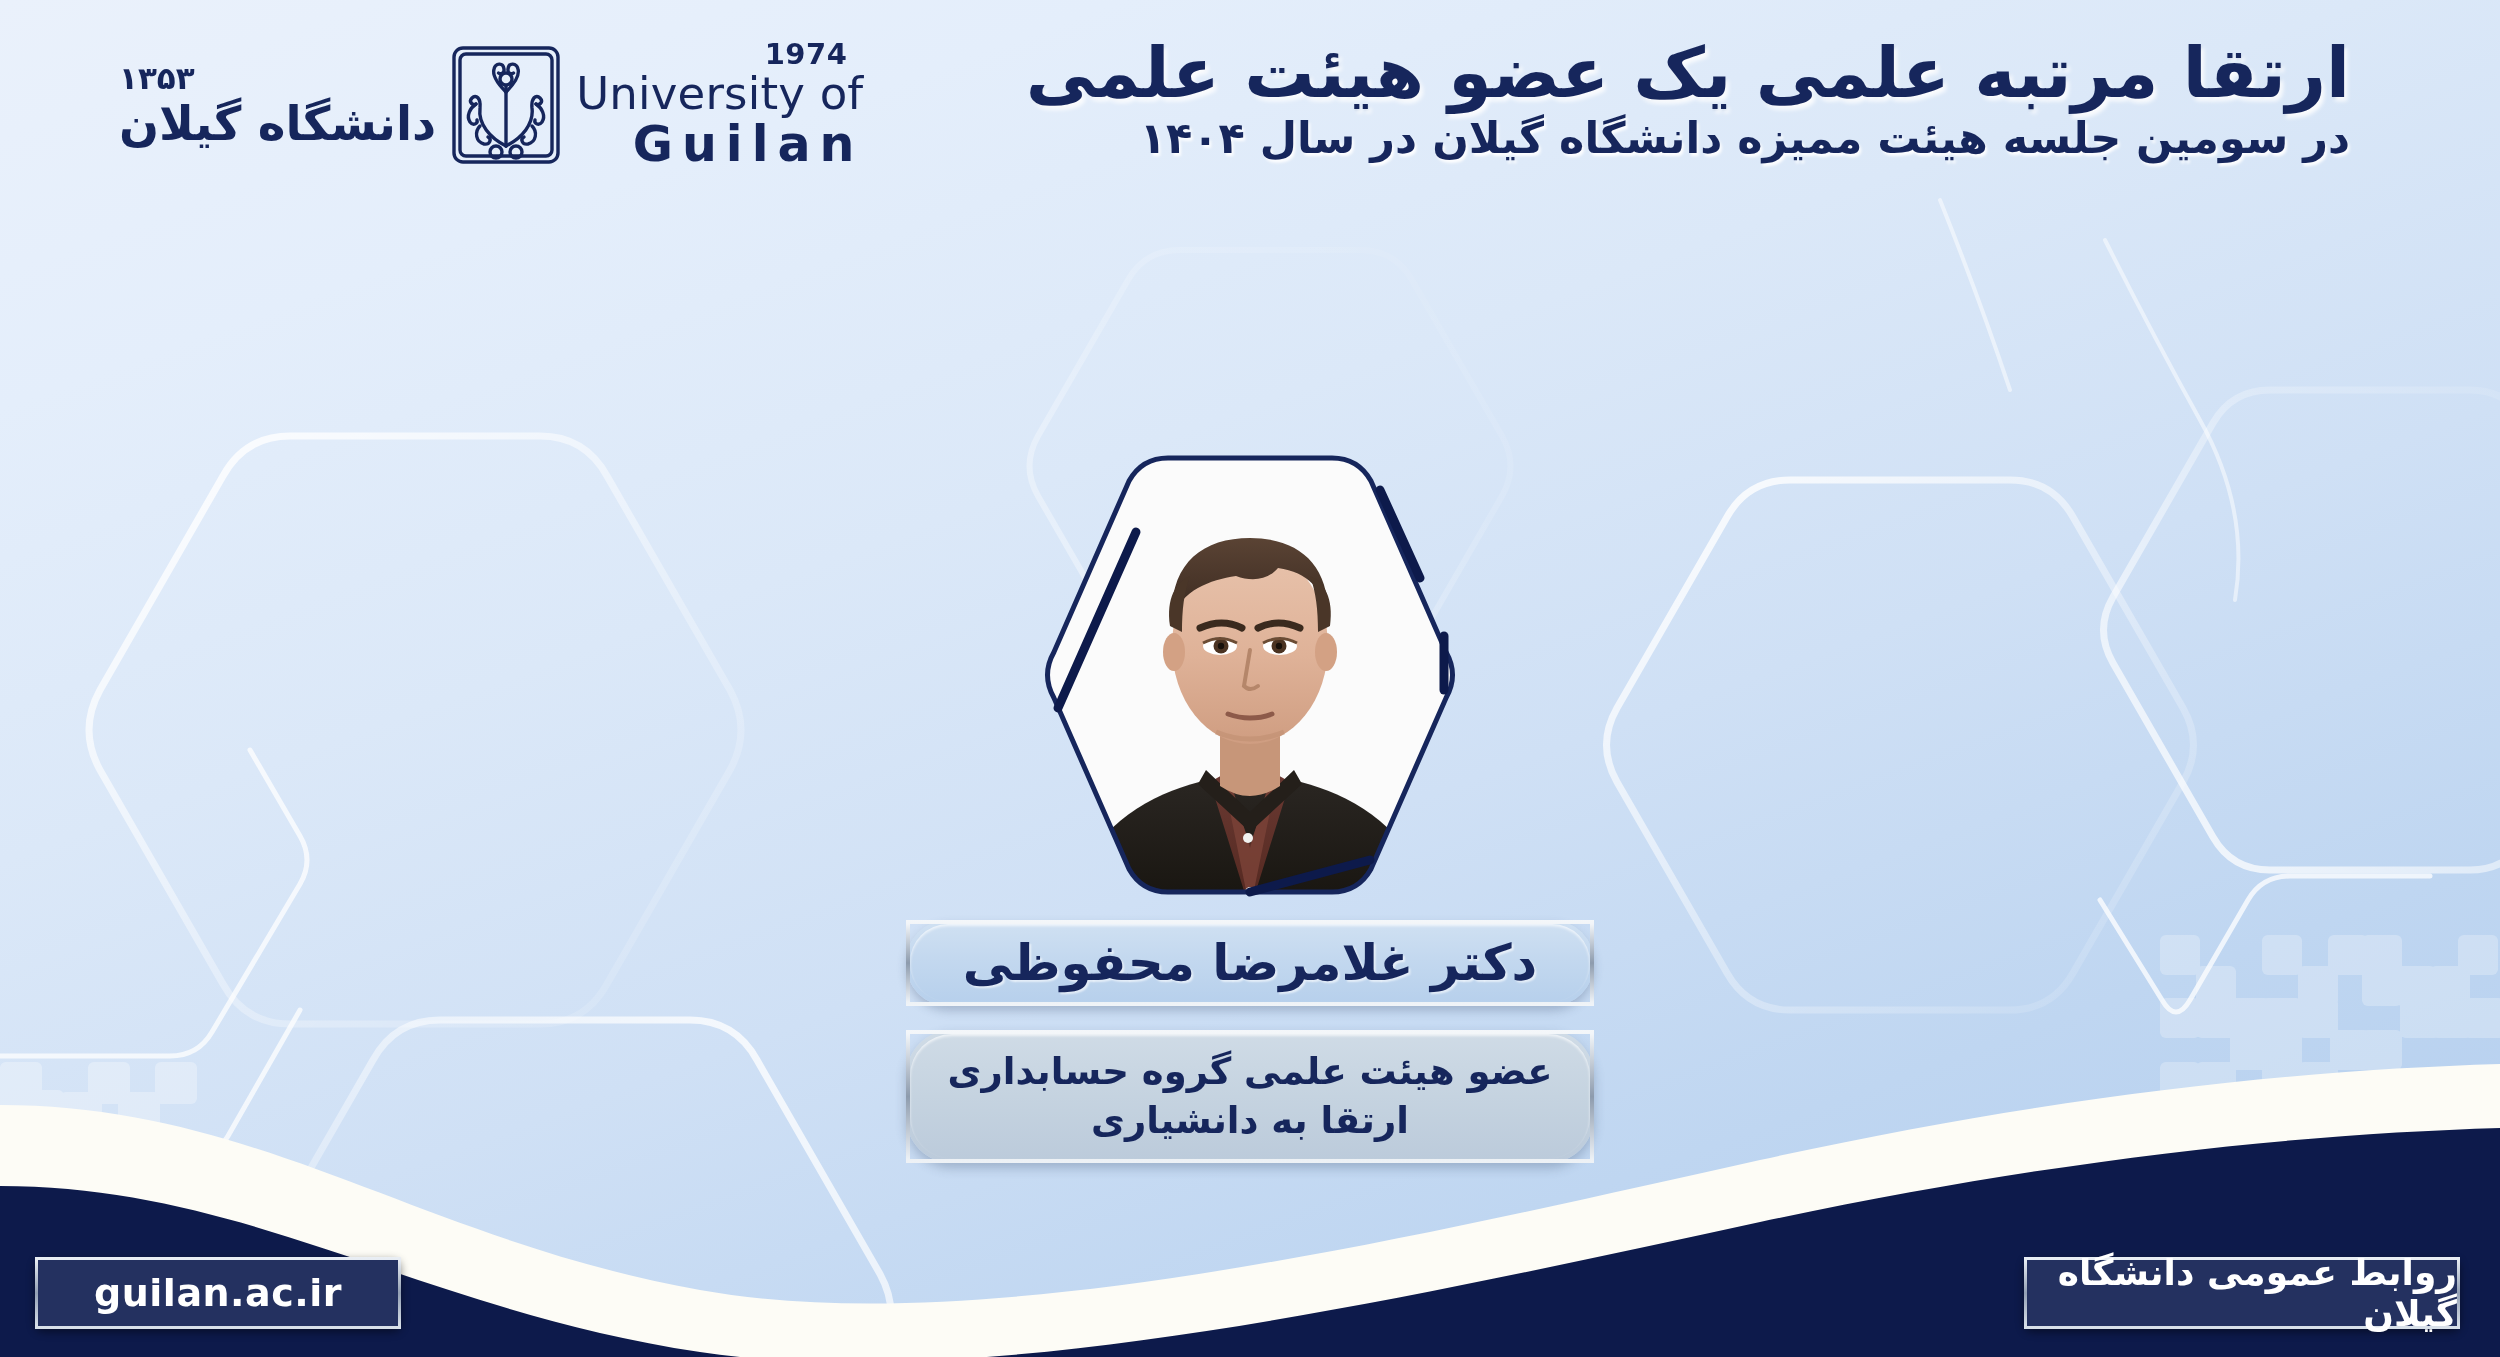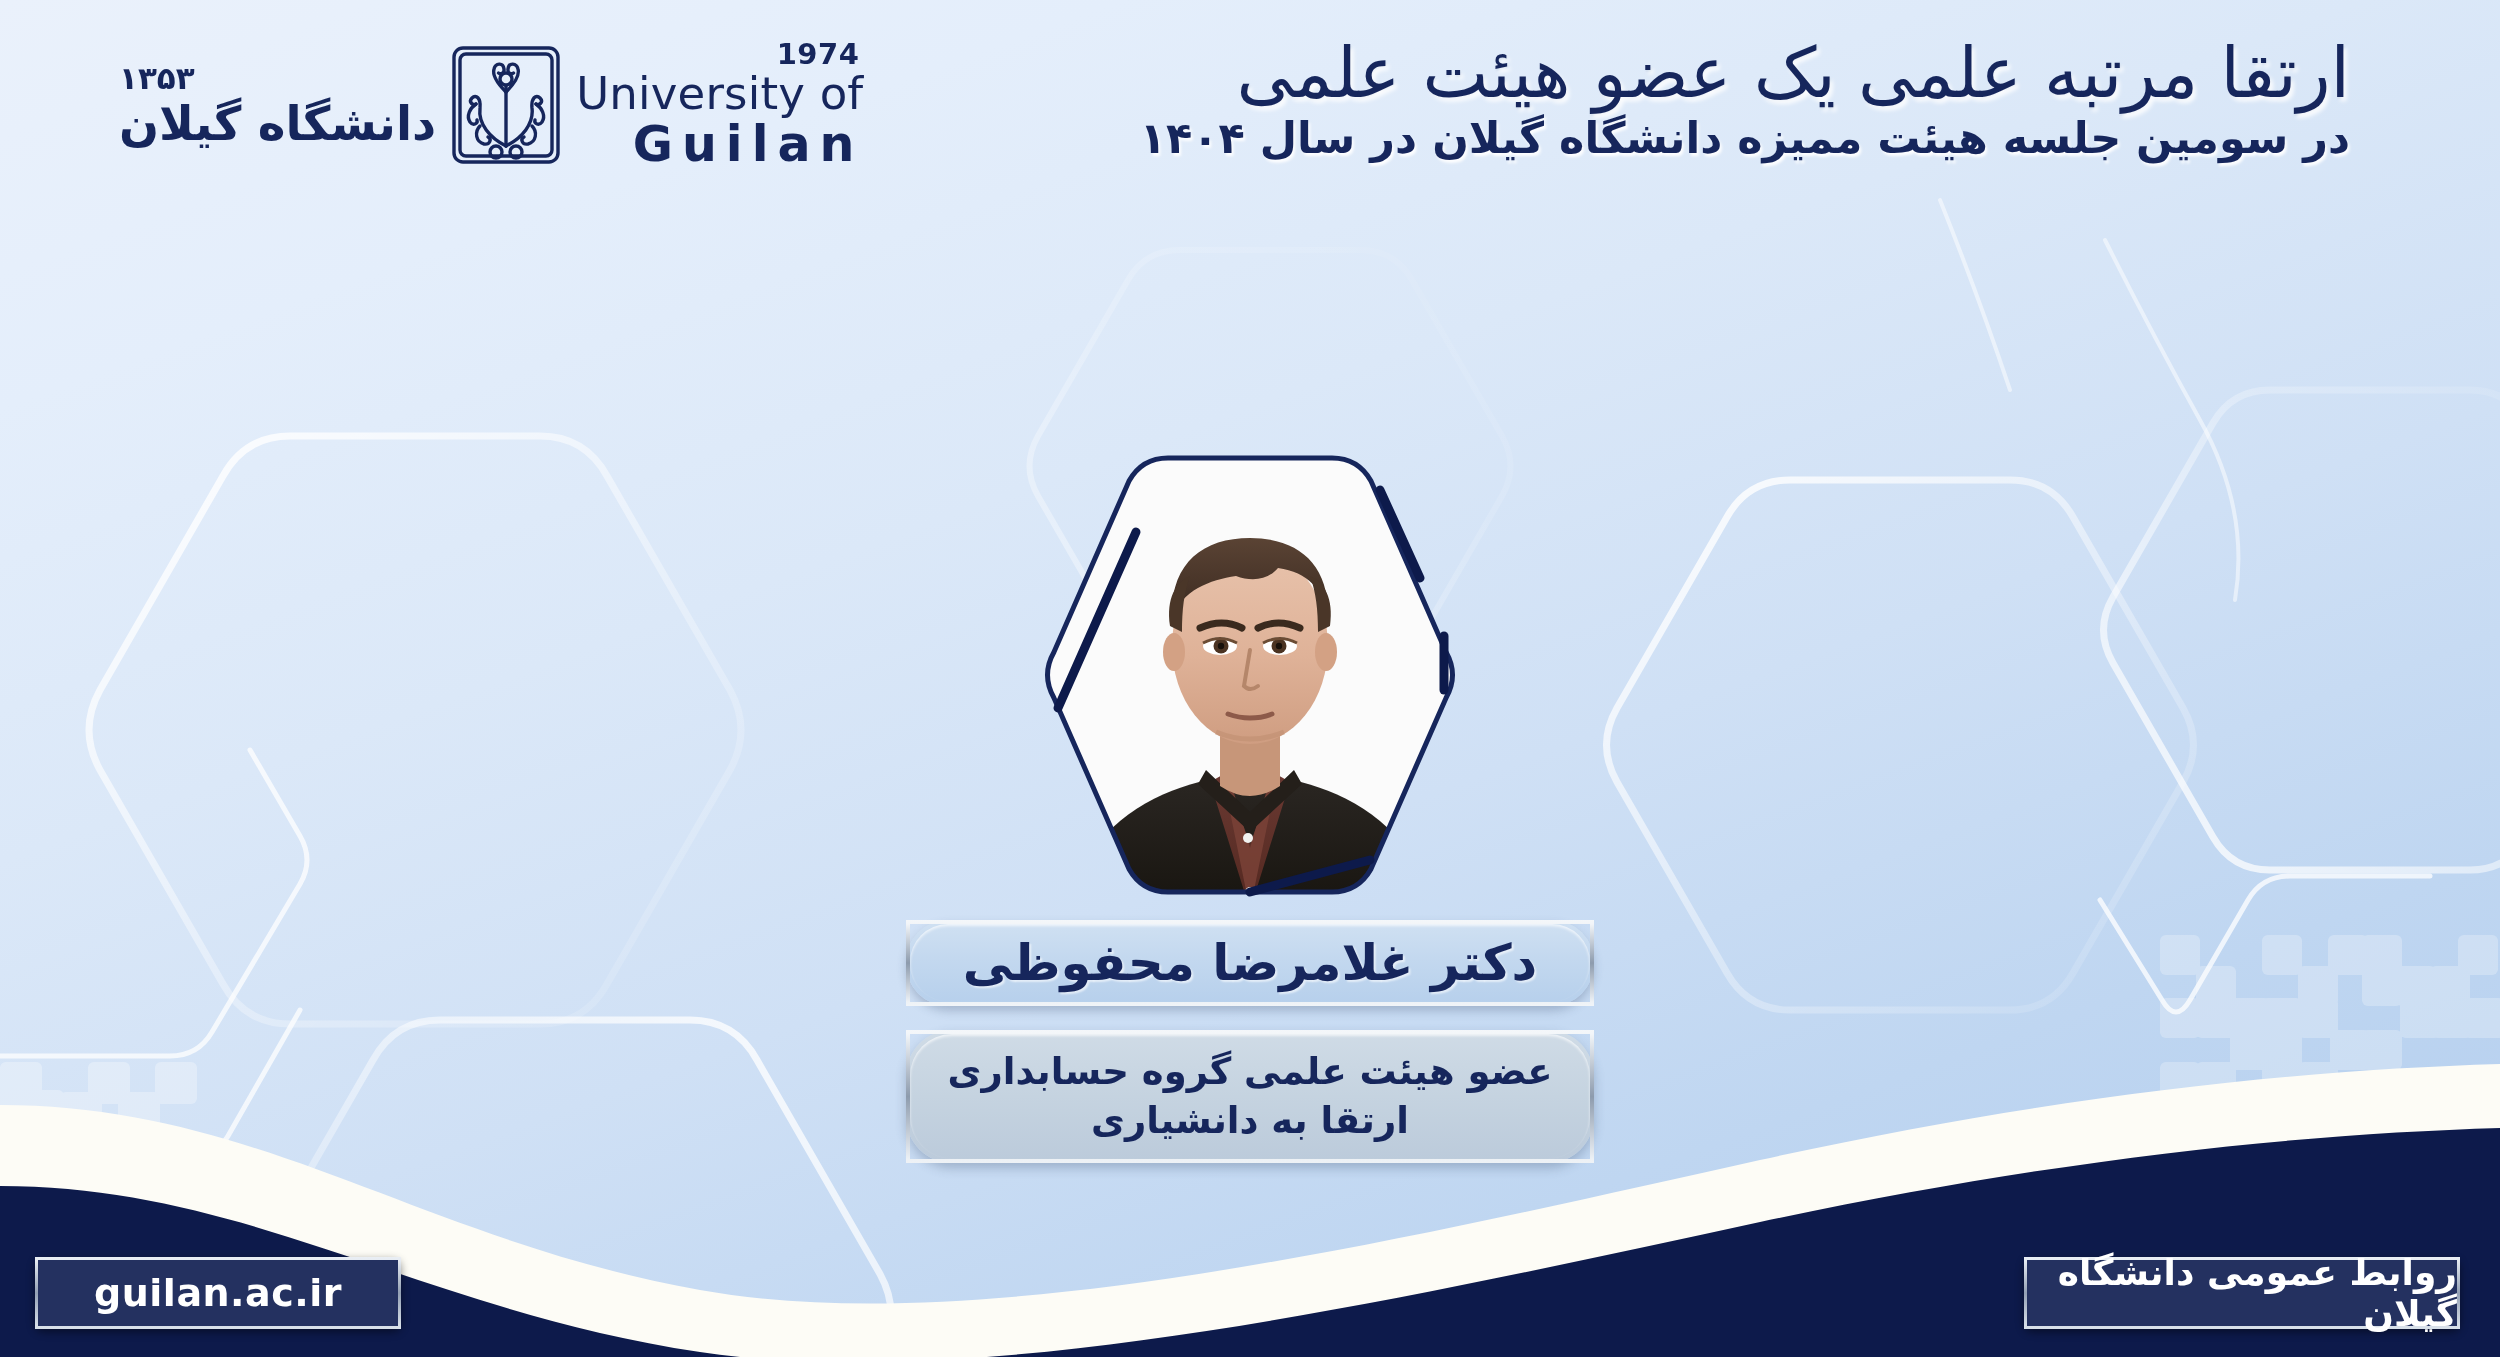--- a/index.html
+++ b/index.html
@@ -24,38 +24,38 @@
     position:absolute;top:40px;left:110px;
     display:flex;align-items:center;gap:0px;
     color:#16265c;
   }
   .logo-en{
     display:flex;flex-direction:column;align-items:flex-end;
     line-height:1;direction:ltr;margin-right:14px;
   }
   .logo-year-en{
     font-size:29px;font-weight:bold;letter-spacing:.5px;
-    margin-bottom:2px;margin-right:4px;
+    margin-bottom:2px;margin-right:16px;
   }
   .logo-univ{font-size:45px;font-weight:400;letter-spacing:.2px;}
   .logo-guilan{font-size:49px;font-weight:bold;letter-spacing:9px;margin-top:4px;}
   .logo-mark{width:120px;height:125px;margin:0 10px;}
   .logo-fa{
     display:flex;flex-direction:column;align-items:flex-end;
     line-height:1;margin-left:9px;color:#16265c;
   }
   .logo-year-fa{font-size:31px;font-weight:bold;margin-bottom:6px;}
   .logo-fa-name{font-size:47px;font-weight:bold;}
 
   .titles{
     position:absolute;top:34px;right:150px;
     text-align:right;direction:rtl;
   }
   .title-main{
-    font-size:70px;font-weight:normal;color:#16265c;
+    font-size:70px;font-weight:bold;color:#16265c;
     letter-spacing:1px;line-height:1.12;
     text-shadow:3px 4px 4px rgba(255,255,255,.95), 1px 2px 2px rgba(180,196,220,.6);
   }
   .title-sub{
     margin-top:2px;
     font-size:43px;font-weight:bold;color:#16265c;
     line-height:1.15;
     text-shadow:2px 3px 3px rgba(255,255,255,.95);
   }
 

